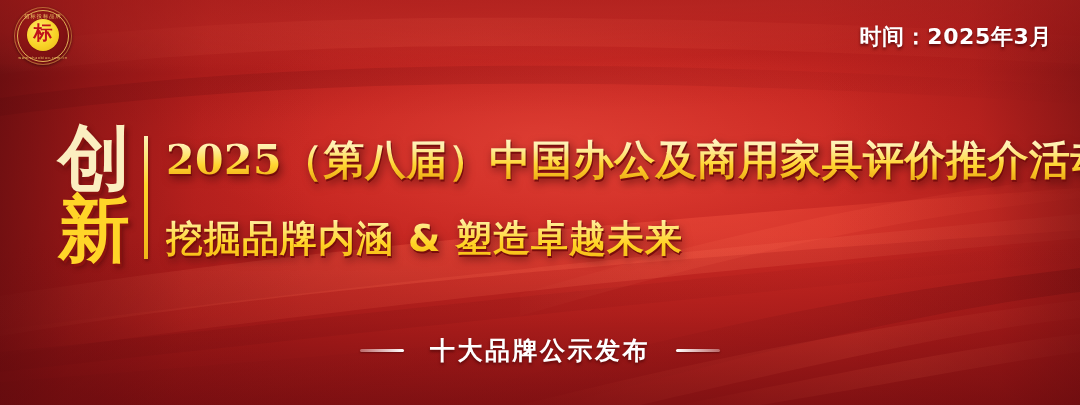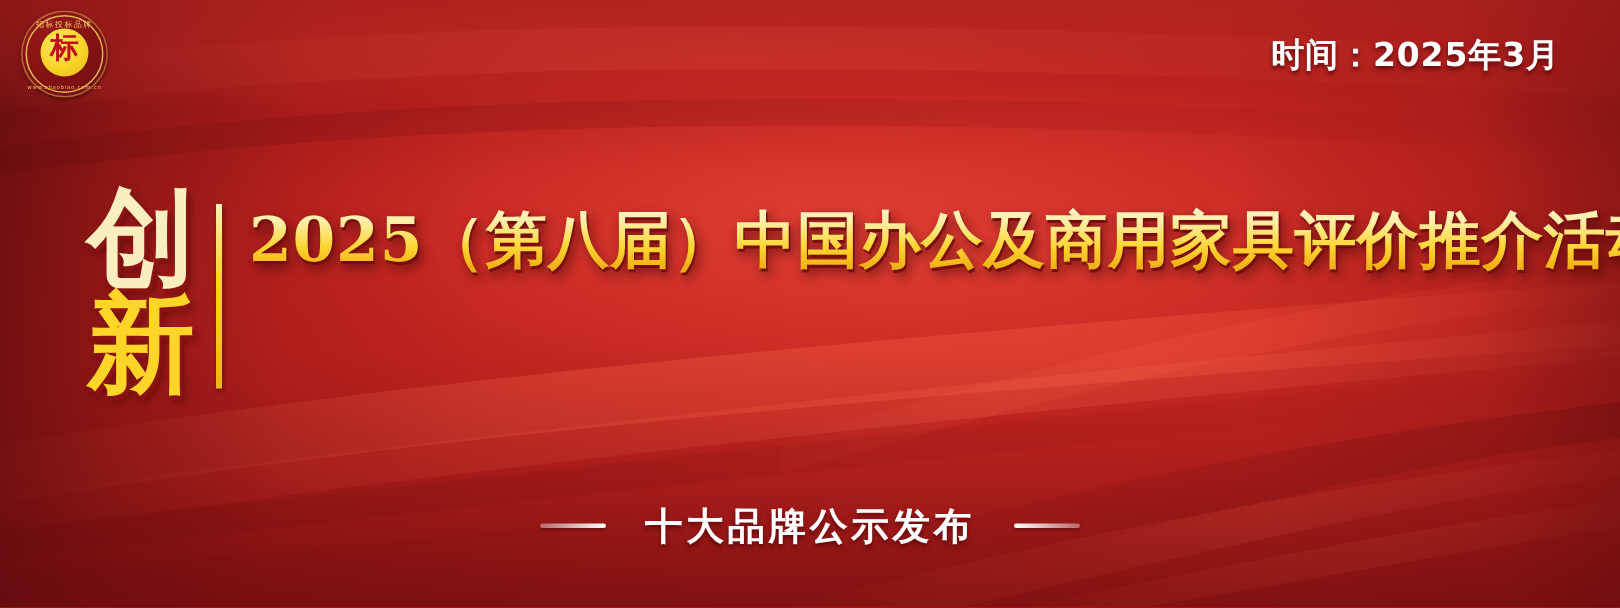--- a/index.html
+++ b/index.html
@@ -84,21 +84,21 @@
   }
   .logo-arc-top{top:6px;font-size:5.2px;letter-spacing:1.1px;}
   .logo-arc-bot{bottom:5px;font-size:3.6px;letter-spacing:0.5px;color:#e8bf62;}
   .site-title{
     position:absolute;left:84px;top:20px;
     font-size:25px;font-weight:bold;color:#ffffff;letter-spacing:1.2px;
     text-shadow:0 2px 3px rgba(80,6,8,0.85), 0 0 1px rgba(60,4,6,0.9);
     white-space:nowrap;
   }
   .date-label{
-    position:absolute;right:40px;top:22px;
+    position:absolute;right:28px;top:22px;
     font-size:22px;font-weight:bold;color:#ffffff;letter-spacing:0.6px;
     text-shadow:0 2px 3px rgba(80,6,8,0.85);
     white-space:nowrap;
   }
 
   
   .keyword{
     position:absolute;left:52px;top:122px;width:84px;
     font-family:"DejaVu Serif","Liberation Serif",serif;
     font-weight:bold;line-height:0.99;letter-spacing:0;
@@ -228,20 +228,21 @@
     <div class="date-label">时间：2025年3月</div>
   </div>
 
   <div class="keyword">
     <span class="kw-c1">创</span>
     <span class="kw-c2">新</span>
   </div>
   <div class="divider"></div>
 
   <div class="headline">2025（第八届）中国办公及商用家具评价推介活动</div>
+  <div class="subtitle">挖掘品牌内涵 &amp; 塑造卓越未来</div>
 
   <div class="bottom-strip">
     <span class="dash"></span>
     <span class="bottom-text">十大品牌公示发布</span>
     <span class="dash right"></span>
   </div>
 
 </div>
 
 </body></html>

